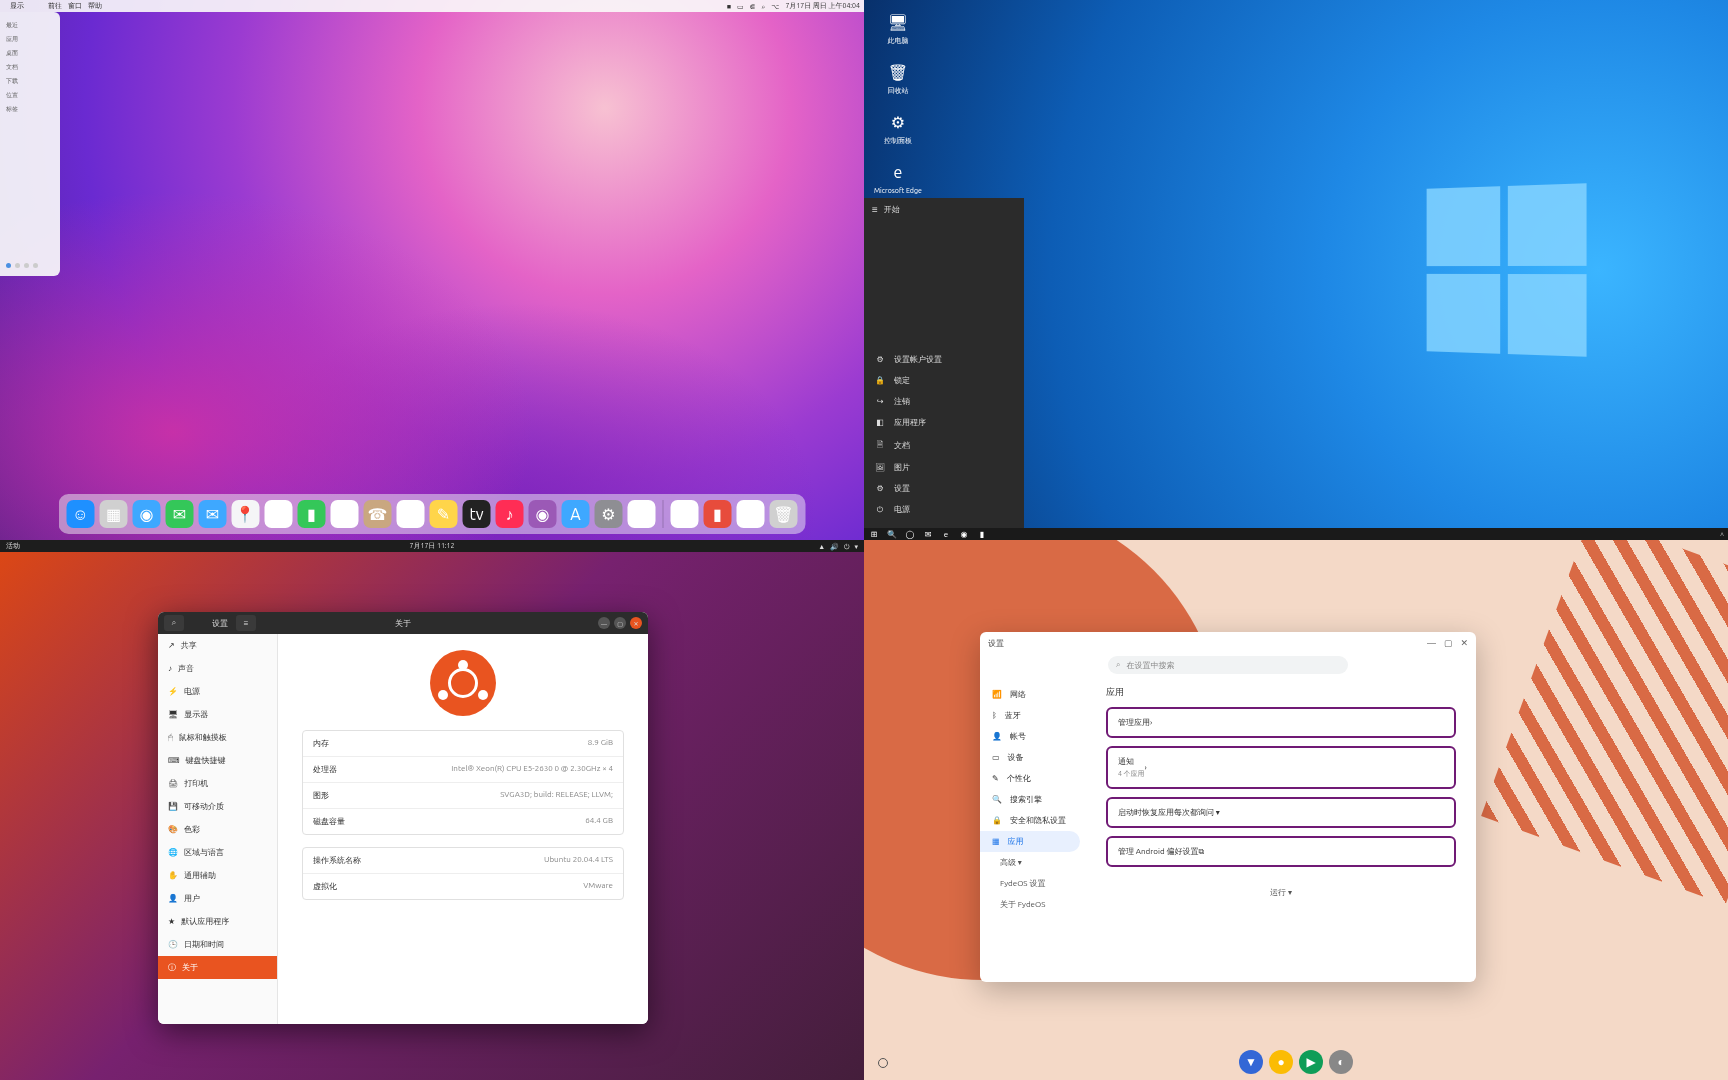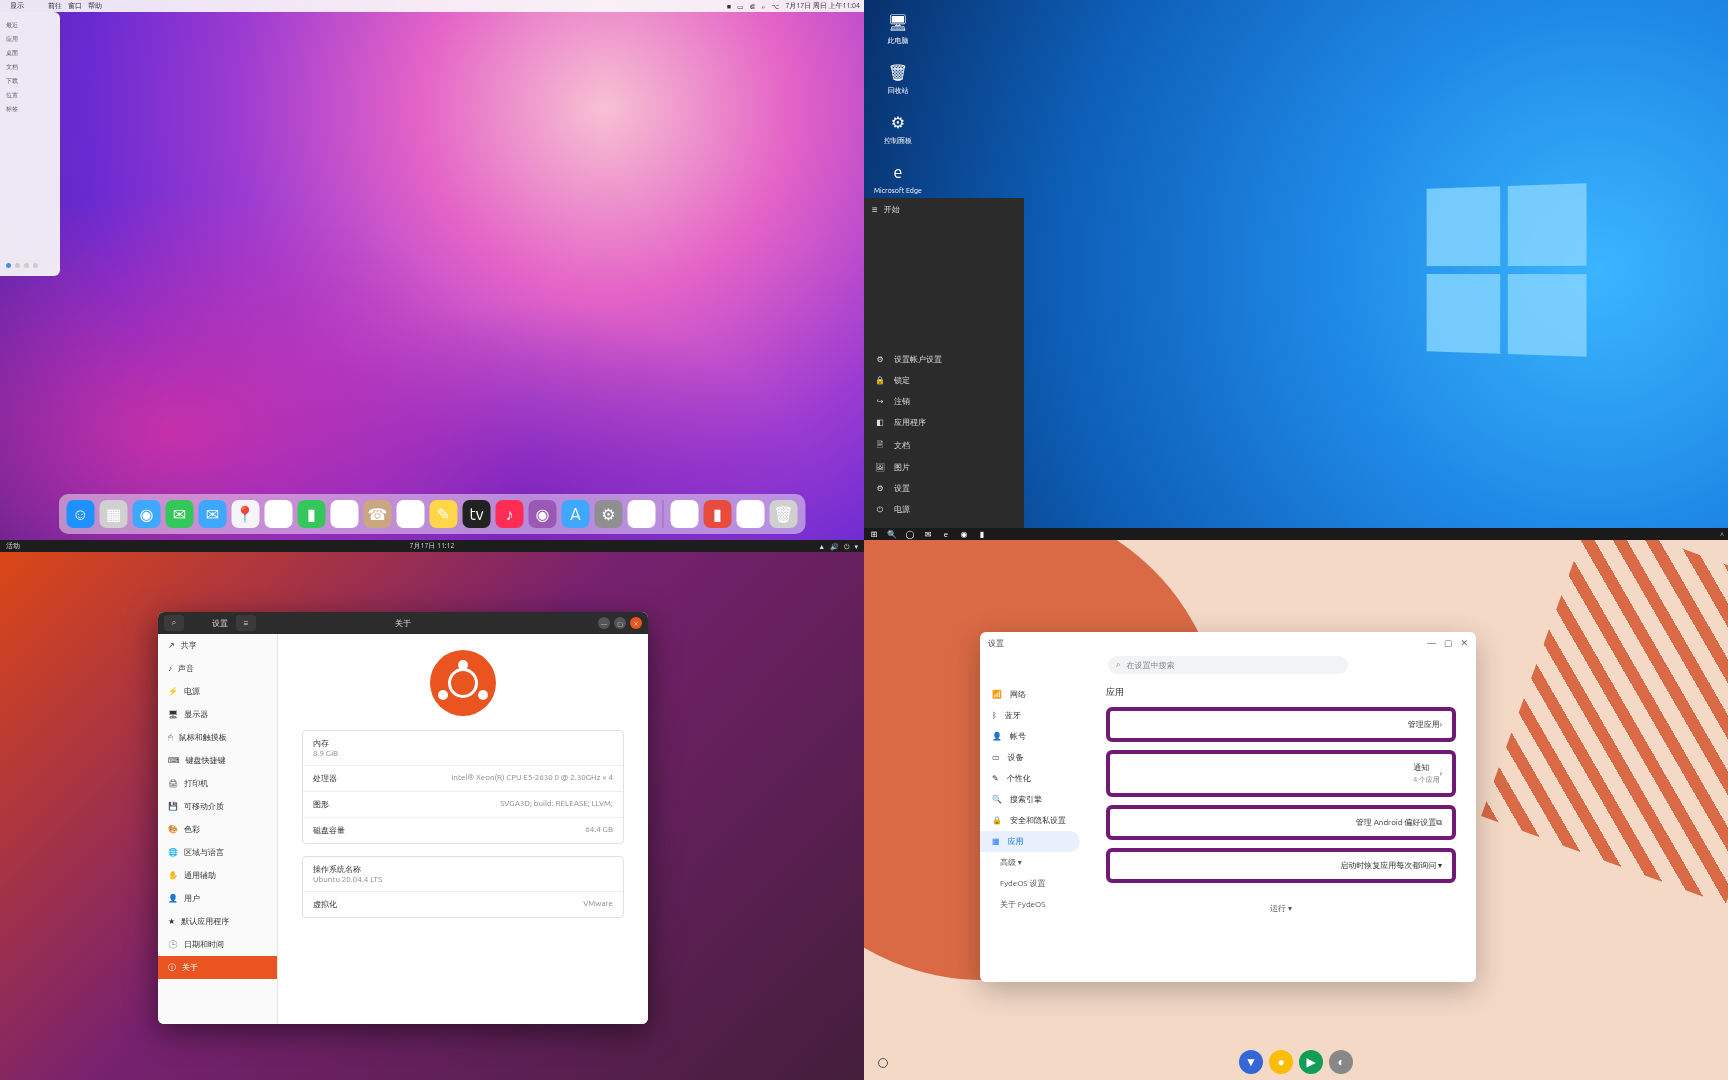--- a/index.html
+++ b/index.html
@@ -64,21 +64,21 @@
 .ub-titlebar .ctrls .cls{background:#e95420;}
 .ub-body{flex:1;display:flex;}
 .ub-side{width:120px;background:#fafafa;border-right:1px solid #e5e5e5;font-size:8px;color:#333;overflow-y:auto;}
 .ub-side-item{display:flex;align-items:center;gap:6px;padding:6px 10px;}
 .ub-side-item.active{background:#e95420;color:#fff;}
 .ub-main{flex:1;background:#fff;padding:10px 24px;overflow-y:auto;font-size:8px;color:#333;}
 .ub-logo{width:66px;height:66px;border-radius:50%;background:#e95420;margin:6px auto 14px;position:relative;}
 .ub-logo::before{content:"";position:absolute;inset:18px;border:3px solid #fff;border-radius:50%;}
 .ub-logo::after{content:"";position:absolute;width:10px;height:10px;background:#fff;border-radius:50%;top:10px;left:50%;transform:translateX(-50%);box-shadow:-20px 30px 0 #fff,20px 30px 0 #fff;}
 .ub-row{display:flex;justify-content:space-between;padding:7px 4px;border-top:1px solid #eee;}
-.ub-row:first-of-type{border-top:none;flex-direction:column;}
+.ub-row:first-of-type{border-top:none;}
 .ub-row .val{color:#888;}
 .ub-devname{border:1px solid #e0e0e0;border-radius:4px;padding:8px 10px;display:flex;justify-content:space-between;margin-bottom:12px;}
 .ub-block{border:1px solid #e0e0e0;border-radius:4px;margin-bottom:12px;}
 .ub-block .ub-row{padding:7px 10px;}
 
 
 .fy-bg{width:100%;height:100%;background:#f4d9c7;position:relative;overflow:hidden;}
 .fy-bg::before{content:"";position:absolute;left:-120px;top:-40px;width:480px;height:480px;background:#d96a45;border-radius:50%;}
 .fy-bg::after{content:"";position:absolute;right:-60px;top:10px;width:260px;height:320px;background:
   repeating-linear-gradient(40deg,#d96a45 0 12px,transparent 12px 28px);
@@ -87,41 +87,41 @@
 .fy-title{height:22px;display:flex;align-items:center;padding:0 8px;font-size:8px;color:#444;}
 .fy-title .ctrls{margin-left:auto;display:flex;gap:8px;font-size:9px;color:#666;}
 .fy-search{margin:2px auto 6px;width:240px;height:18px;background:#f1f3f4;border-radius:9px;display:flex;align-items:center;padding:0 8px;font-size:8px;color:#888;gap:6px;}
 .fy-body{flex:1;display:flex;}
 .fy-side{width:106px;font-size:8px;color:#333;padding:4px 0;}
 .fy-sitem{display:flex;align-items:center;gap:8px;padding:5px 12px;}
 .fy-sitem.active{background:#e8f0fe;color:#1a73e8;border-radius:0 12px 12px 0;margin-right:6px;}
 .fy-sitem.sub{padding-left:12px;color:#555;}
 .fy-main{flex:1;padding:6px 20px;font-size:8px;color:#333;}
 .fy-h{font-size:9px;margin-bottom:8px;}
-.fy-card{border:4px solid #701a75;border-radius:6px;padding:8px 10px;margin-bottom:8px;display:flex;justify-content:flex-end;align-items:center;}
+.fy-card{border:2px solid #701a75;border-radius:6px;padding:8px 10px;margin-bottom:8px;display:flex;justify-content:flex-start;align-items:center;}
 .fy-card .sub{color:#888;font-size:7px;margin-top:2px;}
 .fy-link{color:#1a73e8;padding:6px 2px;display:flex;align-items:center;gap:4px;text-align:center;}
 .fy-shelf{position:absolute;bottom:6px;left:50%;transform:translateX(-50%);display:flex;gap:6px;z-index:3;}
 .shelf-ic{width:24px;height:24px;border-radius:50%;display:flex;align-items:center;justify-content:center;font-size:12px;color:#fff;}
 </style>
 </head>
 <body>
 
 <div class="quad q1">
   <div class="mac-bg">
     <div class="mac-menubar">
       <span></span>
       <span id="mac-menu-items"><span style="margin-right:24px;">显示</span><span style="margin-right:6px;">前往</span><span style="margin-right:6px;">窗口</span><span style="margin-right:6px;">帮助</span></span>
       <div class="right">
         <span>■</span>
         <span>▭</span>
         <span>⋐</span>
         <span>⌕</span>
         <span>⌥</span>
-        <span>7月17日 周日 上午11:04</span>
+        <span>7月17日 周日 上午04:04</span>
       </div>
     </div>
     <div class="finder-win">
       <div id="finder-rows">
           <div class="row">最近</div>
           <div class="row">应用</div>
           <div class="row">桌面</div>
           <div class="row">文档</div>
           <div class="row">下载</div>
           <div class="row">位置</div>
@@ -439,29 +439,29 @@
               </div>
               <div class="fy-card">
                 <div>
                   <div>通知</div>
                   <div class="sub">4 个应用</div>
                 </div>
                 <span>›</span>
               </div>
               <div class="fy-card">
                 <div>
+                  <div>启动时恢复应用</div>
+                </div>
+                <span>每次都询问 ▾</span>
+              </div>
+              <div class="fy-card">
+                <div>
                   <div>管理 Android 偏好设置</div>
                 </div>
                 <span>⧉</span>
-              </div>
-              <div class="fy-card">
-                <div>
-                  <div>启动时恢复应用</div>
-                </div>
-                <span>每次都询问 ▾</span>
               </div>
             </div>
           <div style="text-align:center;margin-top:14px;">
             <span class="fy-link" style="justify-content:center;color:#555;">运行 ▾</span>
           </div>
         </div>
       </div>
     </div>
     <div class="fy-shelf" id="fy-shelf">
         <div class="shelf-ic" style="background:#3367d6;">▼</div>

